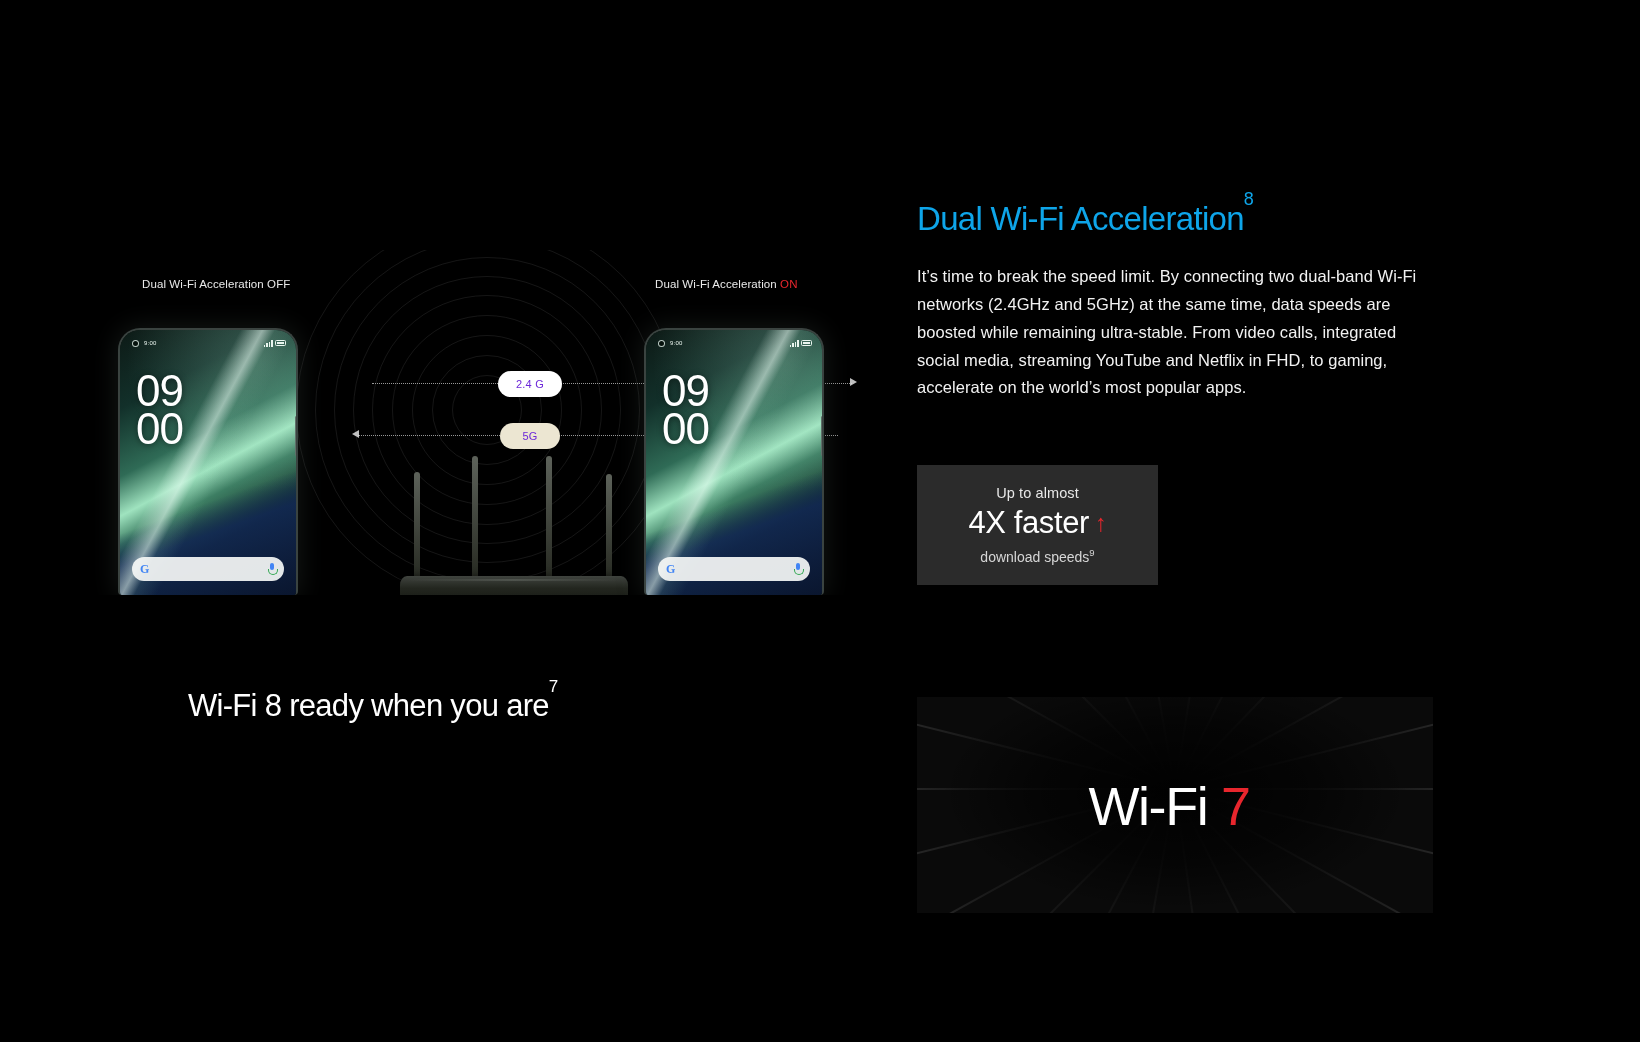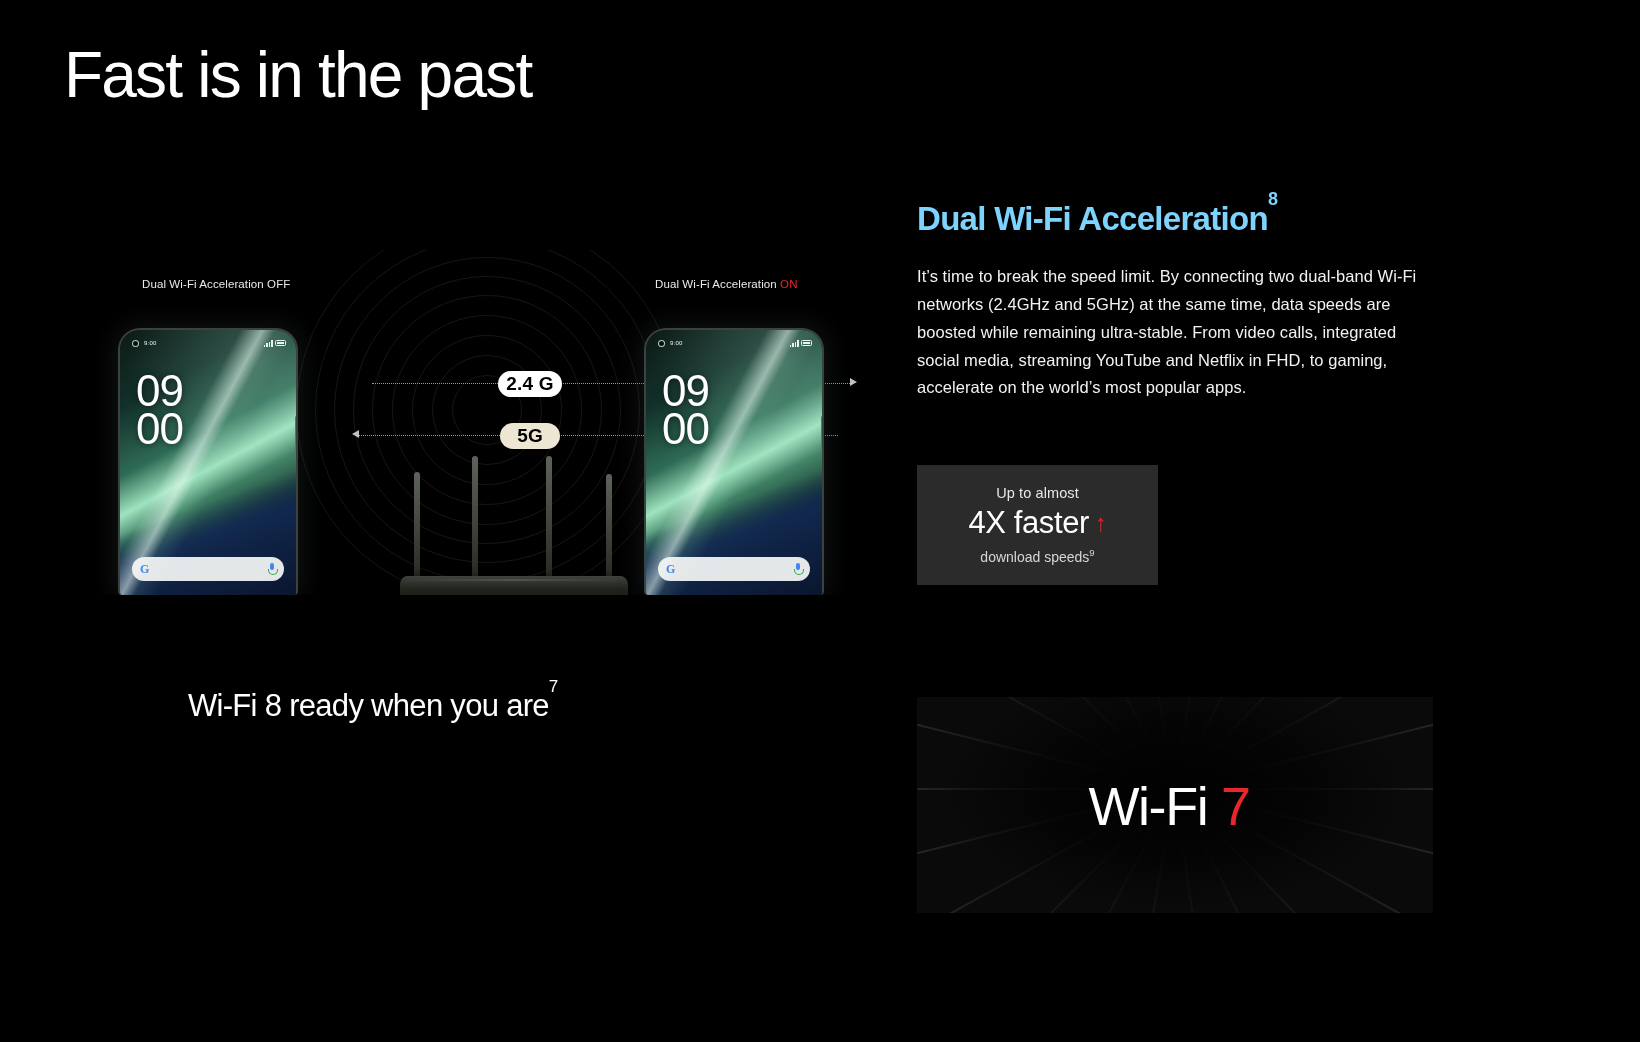--- a/index.html
+++ b/index.html
@@ -142,21 +142,21 @@
   
   .dline {
     position: absolute; height: 0;
     border-top: 1.5px dotted rgba(215,215,215,.70);
   }
   .dline.top   { left: 312px; right: 18px; top: 133px; }
   .dline.bot   { left: 298px; right: 32px; top: 185px; }
   .band-pill {
     position: absolute;
     display: flex; align-items: center; justify-content: center;
-    font-size: 19px; font-weight: 700; color: #000000;
+    font-size: 11px; font-weight: 400; color: #6d28d9;
     border-radius: 14px;
     letter-spacing: .2px;
     z-index: 3;
   }
   .band-pill.p24 { left: 438px; top: 121px; width: 64px; height: 26px; background:#ffffff; }
   .band-pill.p5  { left: 440px; top: 173px; width: 60px; height: 26px; background:#ece6d2; }
   .arrowhead {
     position: absolute; top: 128px; left: 0; width: 0; height: 0;
     border-left: 7px solid rgba(225,225,225,.85);
     border-top: 4.5px solid transparent;
@@ -164,21 +164,21 @@
   }
   .arrowhead.r { left: 790px; }
   .arrowhead.l {
     left: 292px; top: 180px;
     border-left: none; border-right: 7px solid rgba(225,225,225,.85);
   }
 
   
   .col-right { position: absolute; left: 917px; top: 200px; width: 500px; }
   .sec-title {
-    font-size: 33px; font-weight: 700; color: #7dd3fc;
+    font-size: 33px; font-weight: 400; color: #0ea5e9;
     letter-spacing: -.7px; line-height: 1.18; white-space: nowrap;
   }
   .sec-title sup { font-size: 18px; top: -.72em; position: relative; }
   .sec-body {
     margin-top: 24px;
     font-size: 16.5px; line-height: 1.69; color: #f2f2f2;
     letter-spacing: .05px;
   }
 
   
@@ -236,21 +236,20 @@
     font-size: 54px; font-weight: 400; color: #ffffff;
     letter-spacing: -1.4px;
   }
   .w7-text .seven { color: #e8262d; }
 </style>
 </head>
 <body>
 
 <div class="page">
 
-  <h1 class="hero-title">Fast is in the past</h1>
 
   <div class="product-visual">
 
     <div class="pv-label left">Dual Wi-Fi Acceleration OFF</div>
     <div class="pv-label right"><span>Dual Wi-Fi Acceleration </span><span class="on">ON</span></div>
 
     <div class="ripples">
       <i style="width:70px;height:70px"></i>
       <i style="width:110px;height:110px"></i>
       <i style="width:150px;height:150px"></i>

